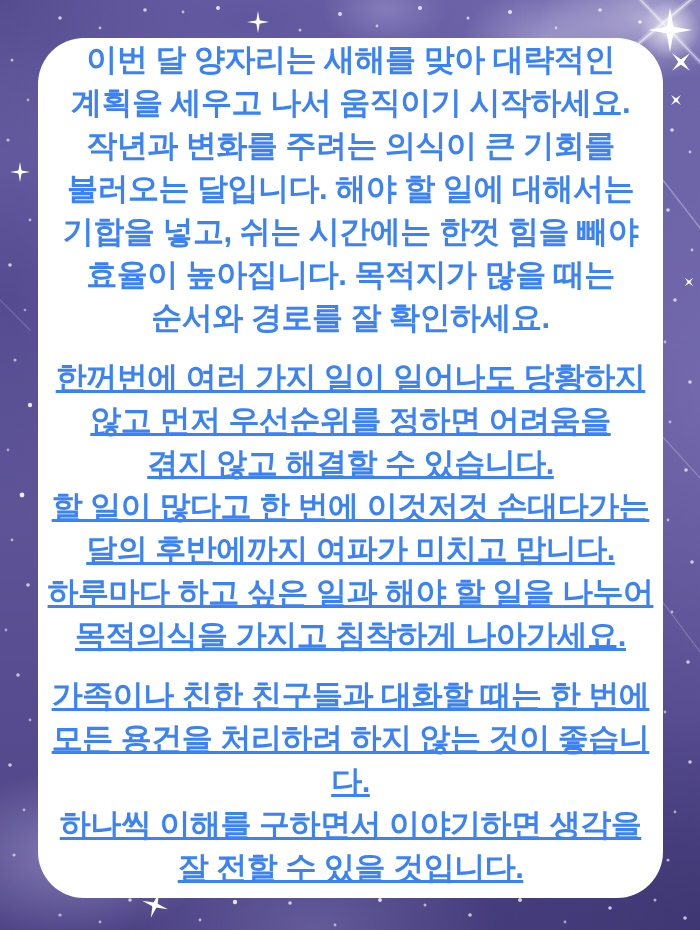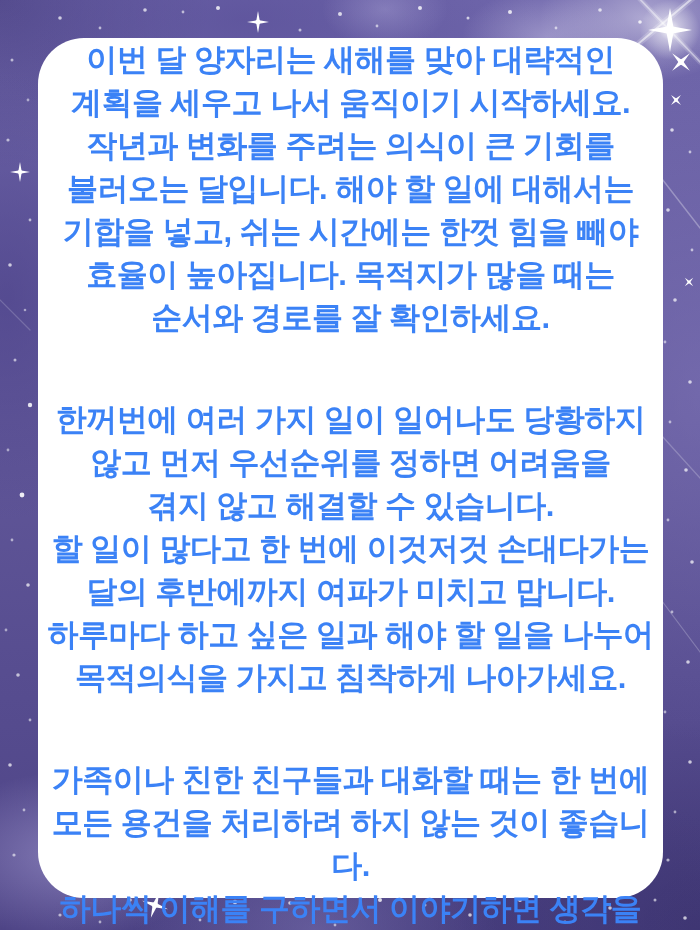--- a/index.html
+++ b/index.html
@@ -43,21 +43,21 @@
   }
   .card p {
     white-space: pre-line;
     text-align: center;
     color: #3b82f6;
     font-size: 31px;
     line-height: 43px;
     font-weight: 700;
     letter-spacing: -0.5px;
   }
-  .card p + p { margin-top: 59px; }
+  .card p + p { margin-top: 17px; text-decoration: underline; }
 </style>
 </head>
 <body>
 
 <div class="screen">
   <div class="bg"></div>
 
   <svg class="stars" width="700" height="930" viewBox="0 0 700 930">
     <defs>
       <radialGradient id="glowGrad">

